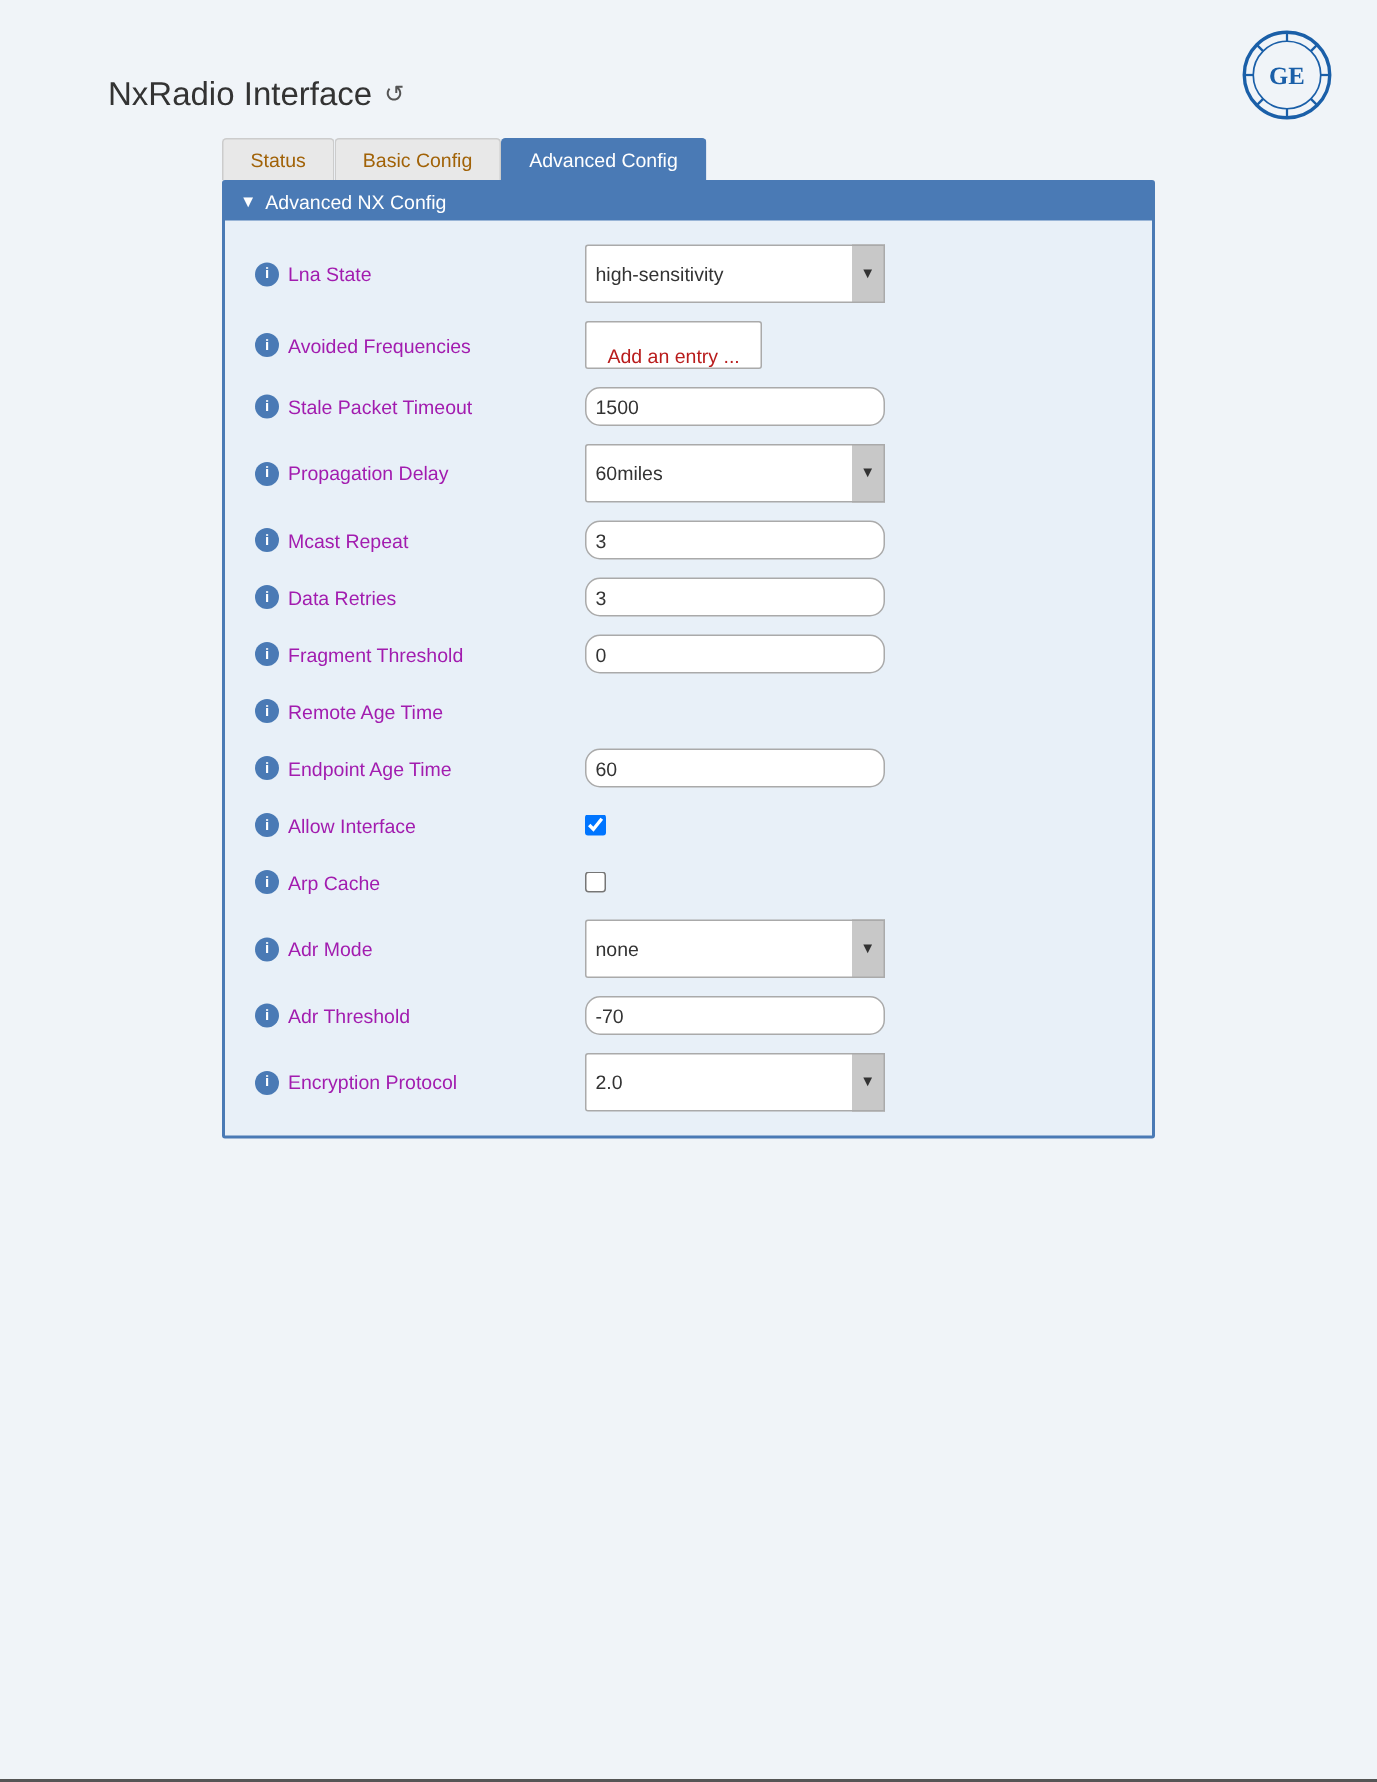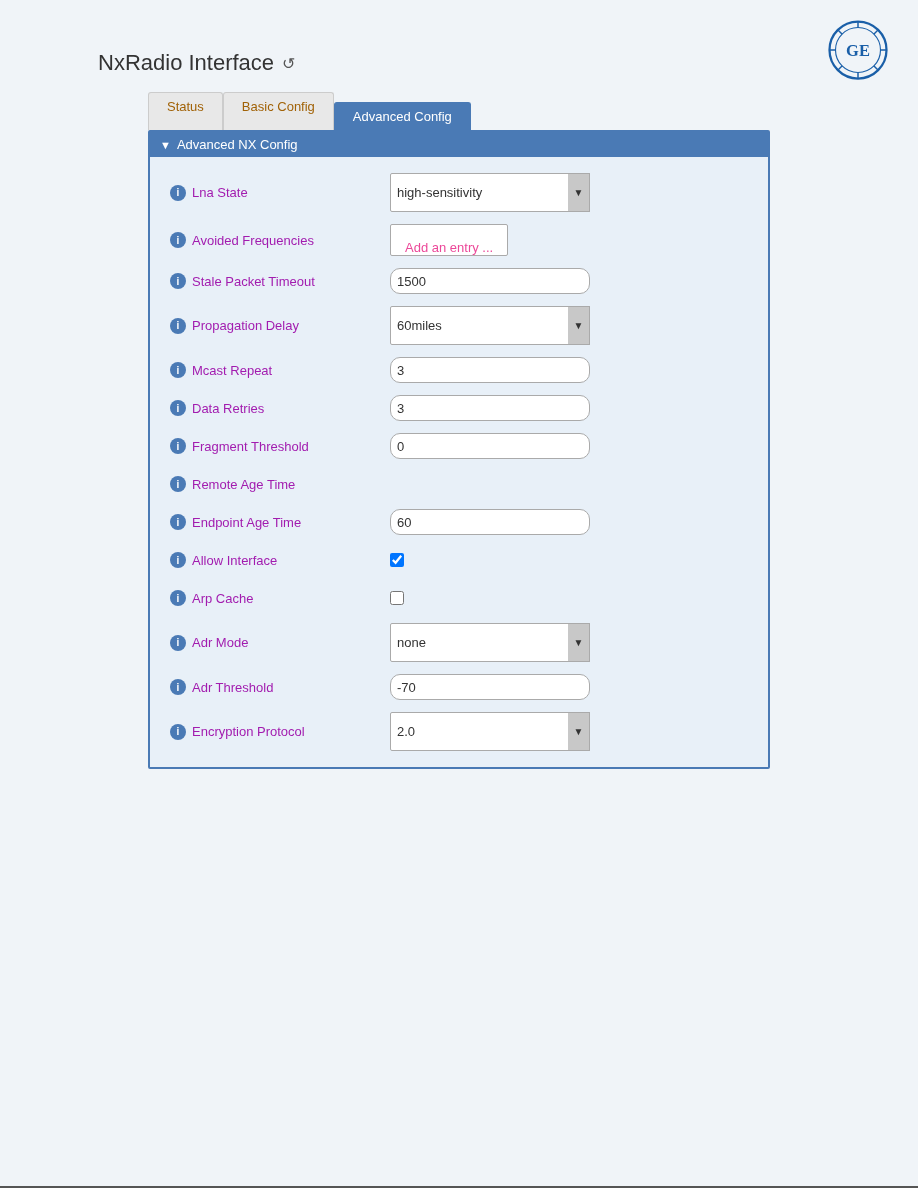--- a/index.html
+++ b/index.html
@@ -21,21 +21,21 @@
       top: 20px;
       right: 30px;
       width: 60px;
       height: 60px;
     }
     .ge-logo {
       width: 60px;
       height: 60px;
     }
     .page-title {
-      margin-left: 98px;
+      margin-left: 72px;
       margin-top: 30px;
       margin-bottom: 16px;
       font-size: 22px;
       font-weight: normal;
       color: #333;
       display: flex;
       align-items: center;
       gap: 8px;
     }
     .refresh-icon {
@@ -56,21 +56,20 @@
       border-bottom: none;
       cursor: pointer;
       font-size: 13px;
       color: #a16207;
       border-radius: 3px 3px 0 0;
     }
     .tab.active {
       background: #4a7ab5;
       color: white;
       border-color: #4a7ab5;
-      margin-top: 10px;
     }
     .panel-container {
       margin-left: 148px;
       margin-right: 148px;
       border: 2px solid #4a7ab5;
       border-radius: 2px;
       background: #e8f0f8;
     }
     .panel-header {
       background: #4a7ab5;
@@ -161,21 +160,21 @@
       pointer-events: none;
       font-size: 10px;
       color: #333;
     }
     .add-entry-btn {
       background: white;
       border: 1px solid #aaa;
       border-radius: 2px;
       padding: 15px 14px;
       font-size: 13px;
-      color: #ec4899;
+      color: #b91c1c;
       cursor: pointer;
       height: 26px;
     }
     .checkbox-input {
       width: 14px;
       height: 14px;
       cursor: pointer;
     }
     .footer-line {
       position: absolute;

